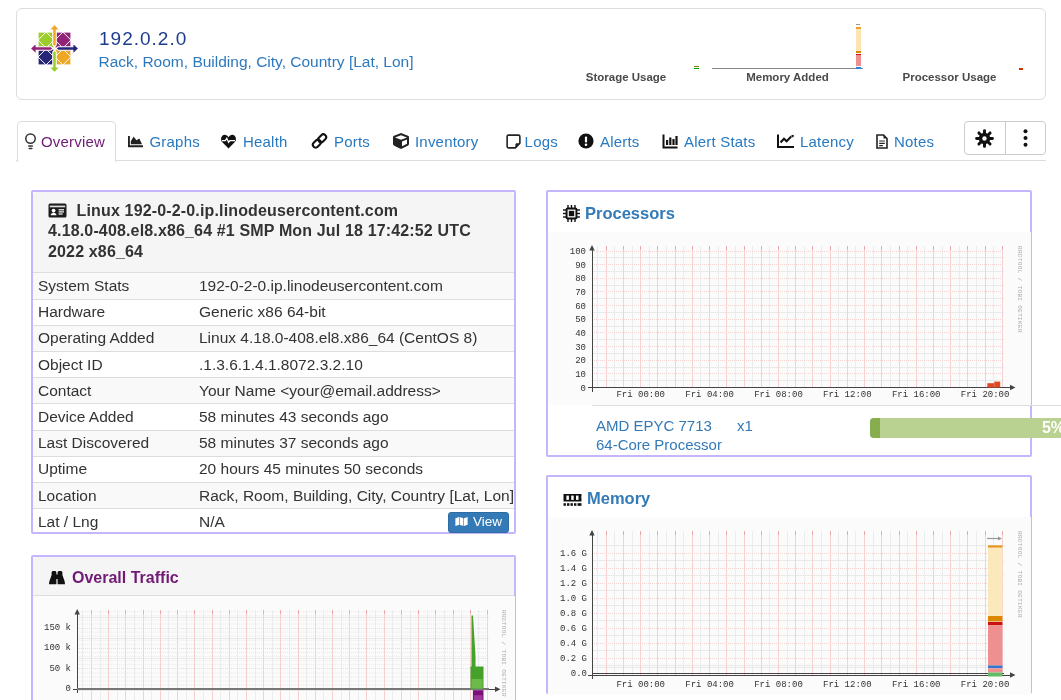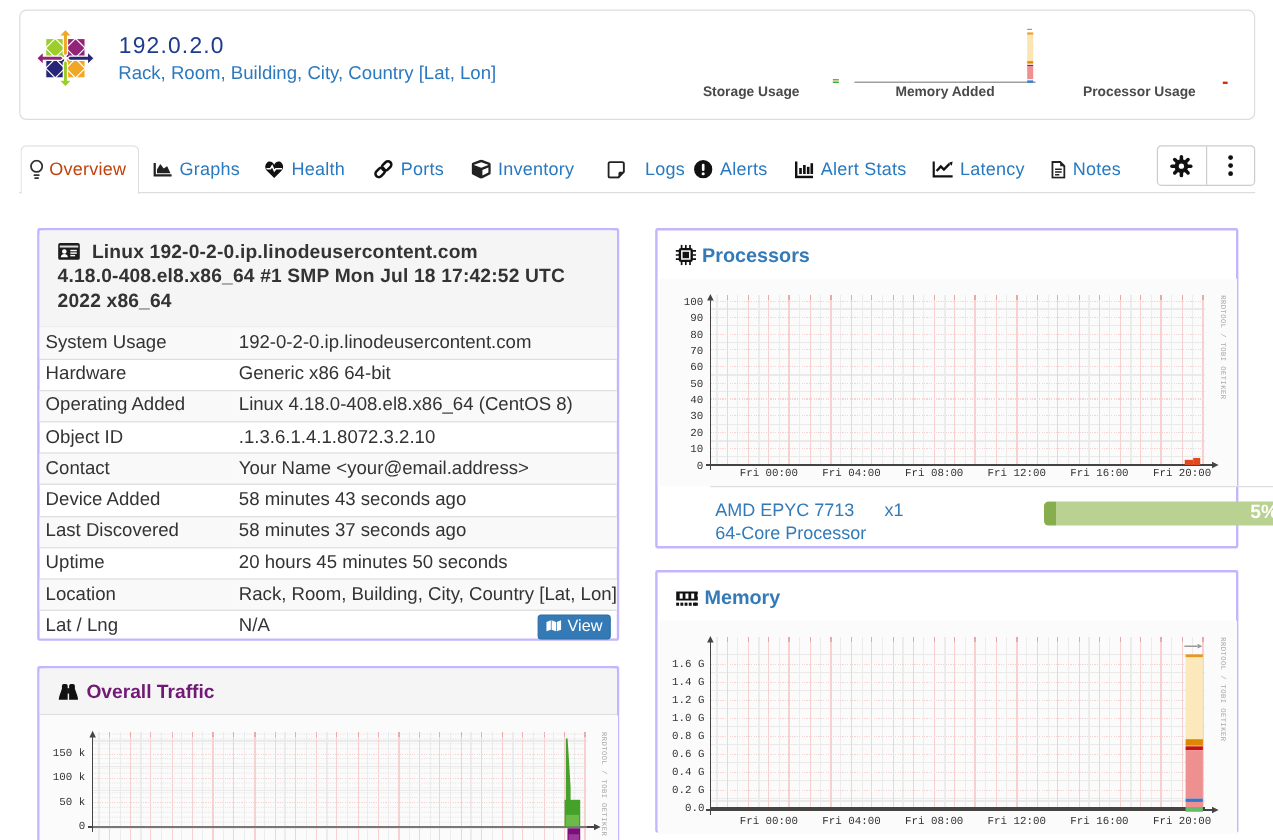--- a/index.html
+++ b/index.html
@@ -9,23 +9,23 @@
 #title { left:99px; top:28px; font-size:19px; letter-spacing:1px; font-weight:normal; color:#1f3c8c; }
 #subtitle { left:98.5px; top:52.5px; font-size:15.5px; color:#2d79be; }
 .minilabel { top:71px; font-size:11.5px; font-weight:bold; color:#4a4a4a; text-align:center; }
 
 .tabbar { position:absolute; left:16px; top:160px; width:1030px; height:1px; background:#ddd; }
 .activetab { position:absolute; left:17px; top:120.5px; width:99px; height:41px; background:#fff;
   border:1px solid #ddd; border-bottom:none; border-radius:5px 5px 0 0; }
 .tab { position:absolute; top:130px; height:22px; display:flex; align-items:center; gap:6px;
   font-size:15px; letter-spacing:0.2px; color:#2879c0; white-space:nowrap; }
 .tab.active { gap:5px; }
-.tab.logs { gap:17px; }
+.tab.logs { gap:4px; }
 .tab svg { flex:0 0 auto; display:block; }
-.tab.active span { color:#c2410c; }
+.tab.active span { color:#701a75; }
 .btngroup { position:absolute; left:964px; top:121px; width:82px; height:34px; border:1px solid #ccc;
   border-radius:4px; display:flex; }
 .btn1, .btn2 { flex:1; display:flex; align-items:center; justify-content:center; }
 .btn1 { border-right:1px solid #ccc; }
 
 .panel { position:absolute; border:2px solid #c4b5fd; border-radius:2px; background:#fff; }
 .phead { background:#f5f5f5; border-bottom:1px solid #ddd; border-radius:4px 4px 0 0; }
 #syspanel { left:31px; top:190px; width:485px; height:344px; }
 #syspanel tr:last-child td { position:relative; }
 #syspanel .phead { padding:8.5px 15px 9px 15px; font-size:16px; letter-spacing:0.15px; font-weight:bold; color:#333; line-height:20.6px; height:81px; }
@@ -202,21 +202,21 @@
         <rect x="1.8" y="2.6" width="15.4" height="1.7" fill="#fff" opacity="0.85"></rect>
         <circle cx="5.6" cy="7.6" r="1.9" fill="#fff"></circle>
         <path d="M2.7 12.3c0-1.6 1.3-2.6 2.9-2.6s2.9 1 2.9 2.6z" fill="#fff"></path>
         <rect x="10.6" y="6.2" width="5.4" height="1.2" fill="#fff"></rect>
         <rect x="10.6" y="8.3" width="5.4" height="1.2" fill="#fff"></rect>
         <rect x="10.6" y="10.4" width="4" height="1.2" fill="#fff"></rect>
       </svg> Linux 192-0-2-0.ip.linodeusercontent.com<br>4.18.0-408.el8.x86_64 #1 SMP Mon Jul 18 17:42:52 UTC<br>2022 x86_64</div>
   <table>
   <tbody>
         <tr class="odd">
-          <td class="k">System Usage</td>
+          <td class="k">System Stats</td>
           <td>192-0-2-0.ip.linodeusercontent.com</td>
         </tr>
 <tr>
           <td class="k">Hardware</td>
           <td>Generic x86 64-bit</td>
         </tr>
 <tr class="odd">
           <td class="k">Operating Added</td>
           <td>Linux 4.18.0-408.el8.x86_64 (CentOS 8)</td>
         </tr>

